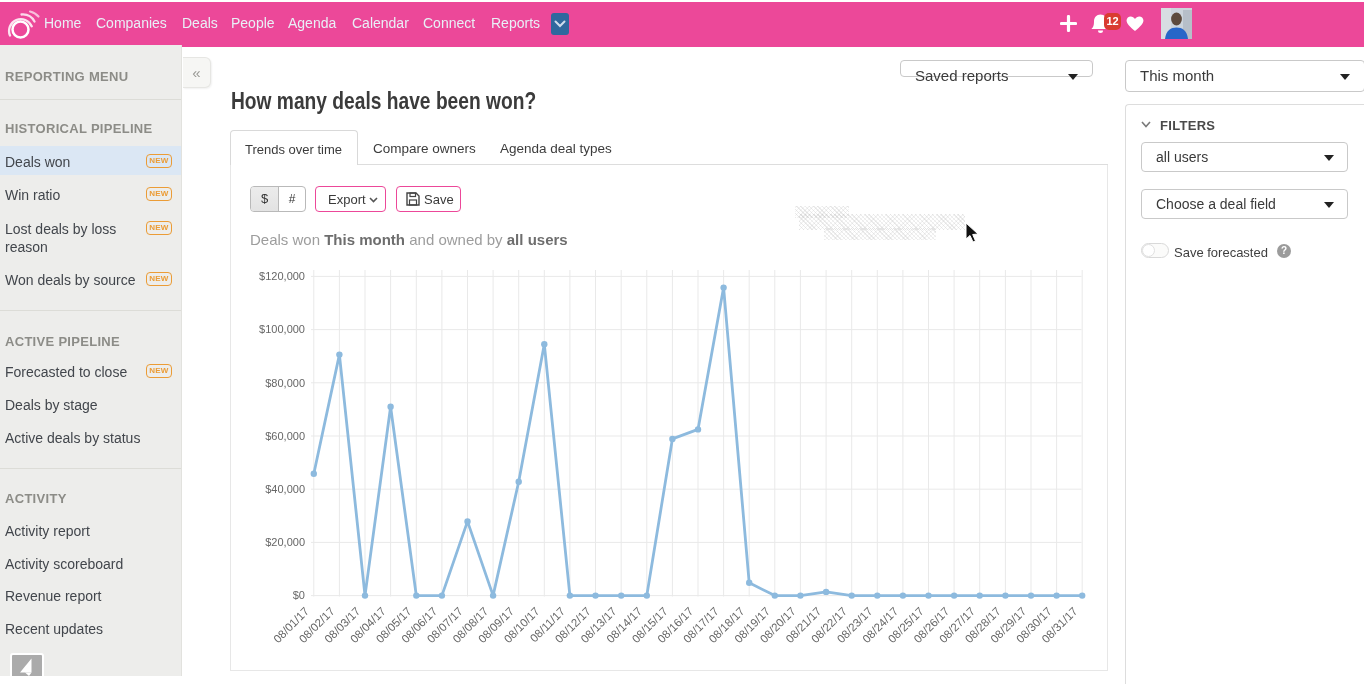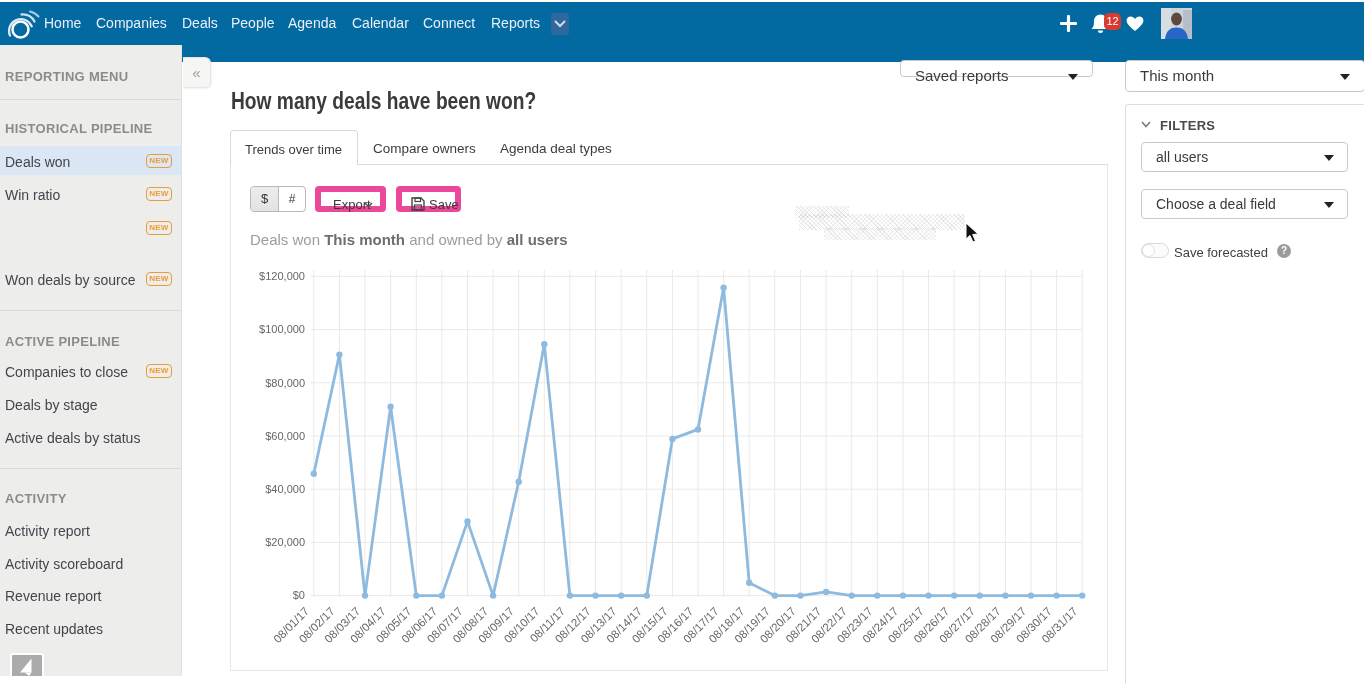--- a/index.html
+++ b/index.html
@@ -1,28 +1,28 @@
 <!DOCTYPE html>
 <html><head>
 <meta charset="utf-8">
 <style>
 * { margin:0; padding:0; box-sizing:border-box; }
 html,body { width:1364px; height:684px; overflow:hidden; background:#fff;
   font-family:"Liberation Sans", sans-serif; }
 .abs { position:absolute; }
 
 
-#nav { position:absolute; left:0; top:2px; width:1364px; height:60px; background:#0369a1; }
+#nav { position:absolute; left:0; top:2px; width:1364px; height:45px; background:#ec4899; }
 #nav .item { position:absolute; top:0; height:43px; line-height:43px; color:#e9f0f7; font-size:14px; }
 #navcaret { position:absolute; left:551px; top:11px; width:18px; height:22px; background:#2f689e; border-radius:3px; }
 #navcaret svg { position:absolute; left:3px; top:7px; }
 #searchbox { position:absolute; left:1206px; top:0; width:158px; height:43px; background:#2f679f; }
 #searchbox .txt { position:absolute; left:35px; top:0; line-height:43px; color:#b9cfe3; font-size:16px; }
 #badge12 { position:absolute; left:1104px; top:11px; width:17px; height:17px; background:#d93b30; border-radius:5px;
-  color:#fff; font-size:11px; font-weight:normal; text-align:center; line-height:17px; }
+  color:#fff; font-size:11px; font-weight:bold; text-align:center; line-height:17px; }
 
 
 #sidebar { position:absolute; left:0; top:45px; width:182px; height:631px; overflow:hidden; background:#ededeb;
   border-right:1px solid #e2e2de; }
 #sidebar .hdr { position:absolute; left:5px; font-size:13px; font-weight:bold; color:#8c8c87; letter-spacing:0.3px; }
 #sidebar .item { position:absolute; left:5px; font-size:14px; color:#42464c; line-height:18px; }
 #sidebar .divider { position:absolute; left:0; width:182px; border-top:1px solid #dcdcd7; }
 #selrow { position:absolute; left:0; top:101px; width:182px; height:29px; background:#dbe7f4; }
 .newbadge { position:absolute; left:146px; width:26px; height:14px; border:1px solid #eb9c36; border-radius:4px;
   color:#eb9c36; font-size:8px; font-weight:bold; text-align:center; line-height:12px; letter-spacing:0.2px; }
@@ -39,21 +39,21 @@
 .select .lab { position:absolute; left:14px; top:0; }
 .select .car { position:absolute; width:0; height:0; border-left:5px solid transparent;
   border-right:5px solid transparent; border-top:6px solid #222; }
 #tabbar { position:absolute; left:230px; top:164px; width:878px; border-top:1px solid #dddddd; }
 #activetab { position:absolute; left:230px; top:130px; width:128px; height:35px; background:#fff;
   border:1px solid #d9d9d9; border-bottom:none; border-radius:4px 4px 0 0; }
 #activetab span { position:absolute; left:14px; top:11px; font-size:13px; font-weight:normal; color:#3c3c3c; white-space:nowrap; }
 .tab { position:absolute; top:141px; font-size:13.5px; color:#3c3c3c; }
 #card { position:absolute; left:230px; top:165px; width:878px; height:506px; background:#fff;
   border:1px solid #e7e7e7; border-top:none; }
-.btn { position:absolute; background:#fff; border:6px solid #ec4899; border-radius:4px; height:26px;
+.btn { position:absolute; background:#fff; border:1px solid #ec4899; border-radius:4px; height:26px;
   font-size:13px; color:#3a3a3a; }
 #dollar { position:absolute; left:250px; top:186px; width:56px; height:26px; border:1px solid #b9b9b9;
   border-radius:4px; background:#fff; }
 #dollar .d { position:absolute; left:0; top:0; width:28px; height:24px; background:linear-gradient(#ececec,#e3e3e3);
   border-right:1px solid #b9b9b9; border-radius:3px 0 0 3px; text-align:center; line-height:24px; font-size:13px; color:#333; }
 #dollar .h { position:absolute; left:28px; top:0; width:26px; height:24px; text-align:center; line-height:24px;
   font-size:12px; color:#333; }
 #caption { position:absolute; left:250px; top:231px; font-size:15px; color:#9d9d9d; }
 #caption b { color:#6e6e6e; }
 
@@ -124,26 +124,27 @@
 
 <div id="sidebar">
   <span class="hdr" style="top:24px">REPORTING MENU</span>
   <div class="divider" style="top:54px"></div>
   <span class="hdr" style="top:76px">HISTORICAL PIPELINE</span>
   <div id="selrow"></div>
   <span class="item" style="top:108px">Deals won</span>
     <span class="newbadge" style="top:109px">NEW</span>
   <span class="item" style="top:141px">Win ratio</span>
     <span class="newbadge" style="top:142px">NEW</span>
+  <span class="item" style="top:175px">Lost deals by loss<br>reason</span>
     <span class="newbadge" style="top:176px">NEW</span>
   <span class="item" style="top:226px">Won deals by source</span>
     <span class="newbadge" style="top:227px">NEW</span>
   <div class="divider" style="top:265px"></div>
   <span class="hdr" style="top:289px">ACTIVE PIPELINE</span>
-  <span class="item" style="top:318px">Companies to close</span>
+  <span class="item" style="top:318px">Forecasted to close</span>
     <span class="newbadge" style="top:319px">NEW</span>
   <span class="item" style="top:351px">Deals by stage</span>
   <span class="item" style="top:384px">Active deals by status</span>
   <div class="divider" style="top:423px"></div>
   <span class="hdr" style="top:446px">ACTIVITY</span>
   <span class="item" style="top:477px">Activity report</span>
   <span class="item" style="top:510px">Activity scoreboard</span>
   <span class="item" style="top:542px">Revenue report</span>
   <span class="item" style="top:575px">Recent updates</span>
   <div id="graybox">

